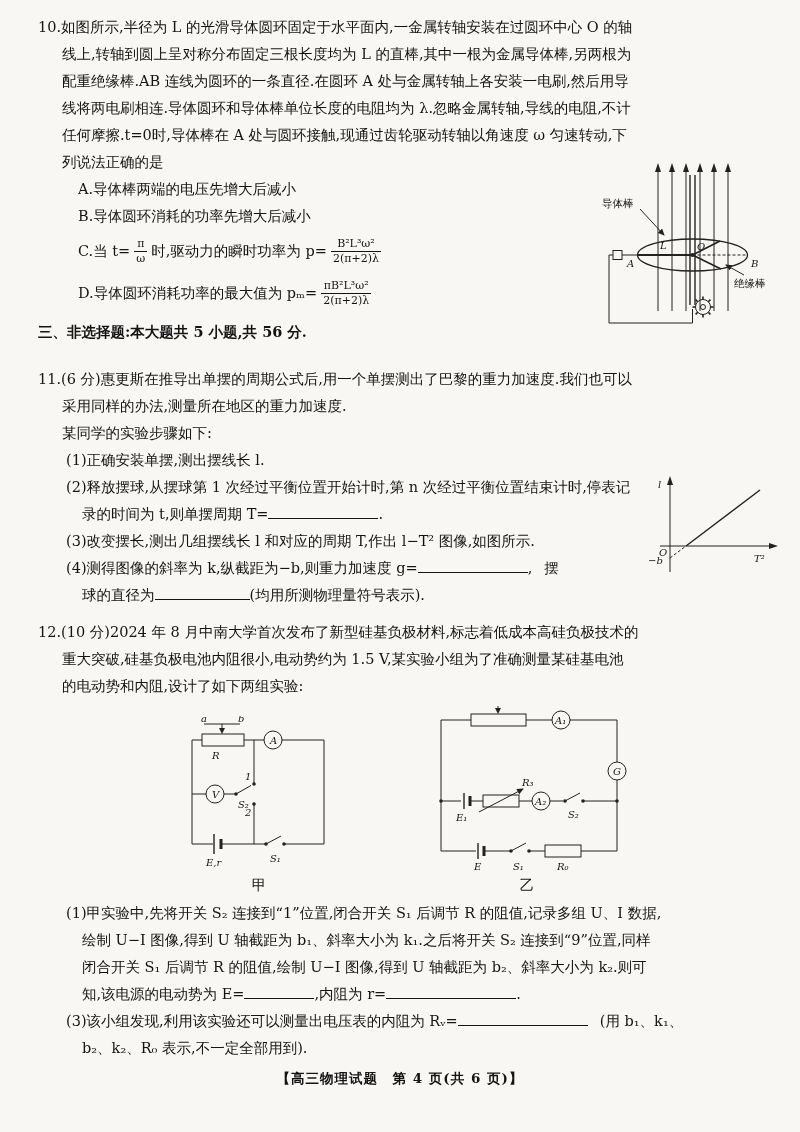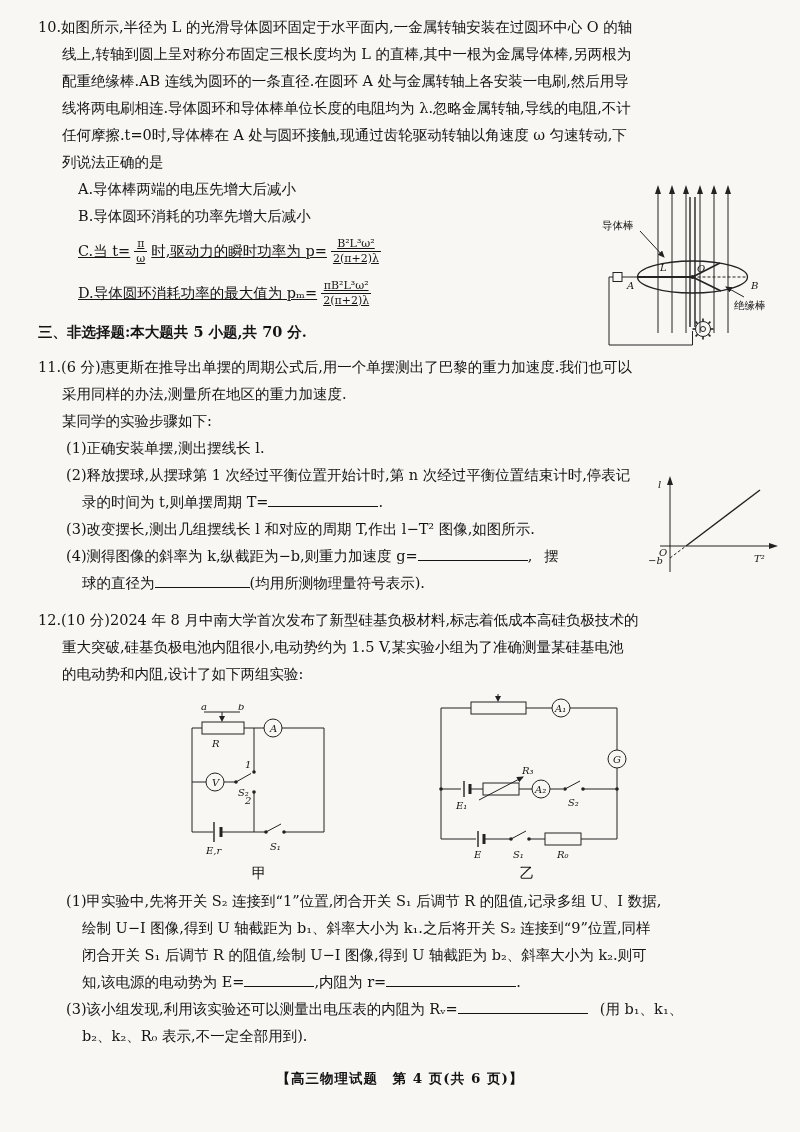--- a/index.html
+++ b/index.html
@@ -5,33 +5,33 @@
   * { margin:0; padding:0; box-sizing:border-box; }
   html,body { width:800px; height:1132px; }
   body { background:#e9e8e4; font-family:"DejaVu Serif","Liberation Serif",serif; }
   .page { position:relative; width:800px; height:1132px; background:#f8f7f4; color:#141414;
           padding:14px 26px 0 38px; font-size:14.5px; line-height:27px; overflow:hidden; }
   .ln { white-space:nowrap; }
   .ind-a { padding-left:24px; }   
   .ind-b { padding-left:28px; }   
   .ind-c { padding-left:40px; }   
   .ind-d { padding-left:44px; }   
-  .opt { display:flex; align-items:center; height:42px; white-space:nowrap;text-decoration:underline; }
+  .opt { display:flex; align-items:center; height:42px; white-space:nowrap; }
   .frac { display:inline-flex; flex-direction:column; align-items:center; font-size:11px;
           line-height:14px; margin:0 4px; }
   .frac .den { border-top:1px solid #141414; padding:0 2px; }
   .frac .num { padding:0 2px; }
   .blank { display:inline-block; border-bottom:1px solid #141414; height:0.95em; vertical-align:baseline; }
   .w70{width:70px} .w95{width:95px} .w110{width:110px} .w130{width:130px}
   .sp12 { display:inline-block; width:12px; }
   .sec-head { font-weight:bold; margin-top:4px; }
-  #q11 { margin-top:9px; }
+  #q11 { margin-top:21px; }
   #q12 { margin-top:10px; }
   .fig-abs { position:absolute; }
-  #fig10 { top:181px; right:12px; }
+  #fig10 { top:159px; right:12px; }
   #fig11 { top:472px; left:646px; }
   .circuits { display:flex; align-items:flex-end; gap:86px; padding-left:140px; margin:6px 0 4px; }
   .circ { display:flex; flex-direction:column; align-items:center; }
   .circ-label { line-height:22px; font-size:14.5px; }
   svg { display:block; }
   svg text { font-family:"DejaVu Serif","Liberation Serif",serif; fill:#141414; }
   .svg-var { font-style:italic; font-size:10px; }
   .svg-cjk { font-size:10.5px; }
   .footer { position:absolute; bottom:40px; left:0; width:100%; text-align:center;
             font-size:13.5px; letter-spacing:1px; font-weight:600; }
@@ -125,21 +125,21 @@
       </g>
       <text x="6" y="48" class="svg-cjk">导体棒</text>
       <text x="138" y="128" class="svg-cjk">绝缘棒</text>
       <text x="31" y="108" class="svg-var">A</text>
       <text x="101" y="91" class="svg-var">O</text>
       <text x="155" y="108" class="svg-var">B</text>
       <text x="64" y="90" class="svg-var">L</text>
     </svg>
   </div>
 
-  <div class="ln sec-head">三、非选择题:本大题共 5 小题,共 70 分.</div>
+  <div class="ln sec-head">三、非选择题:本大题共 5 小题,共 56 分.</div>
 
   <section id="q11">
     <div class="ln">11.(6 分)惠更斯在推导出单摆的周期公式后,用一个单摆测出了巴黎的重力加速度.我们也可以</div>
     <div class="ln ind-a">采用同样的办法,测量所在地区的重力加速度.</div>
     <div class="ln ind-a">某同学的实验步骤如下:</div>
     <div class="ln ind-b">(1)正确安装单摆,测出摆线长 l.</div>
     <div class="ln ind-b">(2)释放摆球,从摆球第 1 次经过平衡位置开始计时,第 n 次经过平衡位置结束计时,停表记</div>
     <div class="ln ind-d">
       <span>录的时间为 t,则单摆周期 T=</span><span class="blank w110"></span><span>.</span>
     </div>

